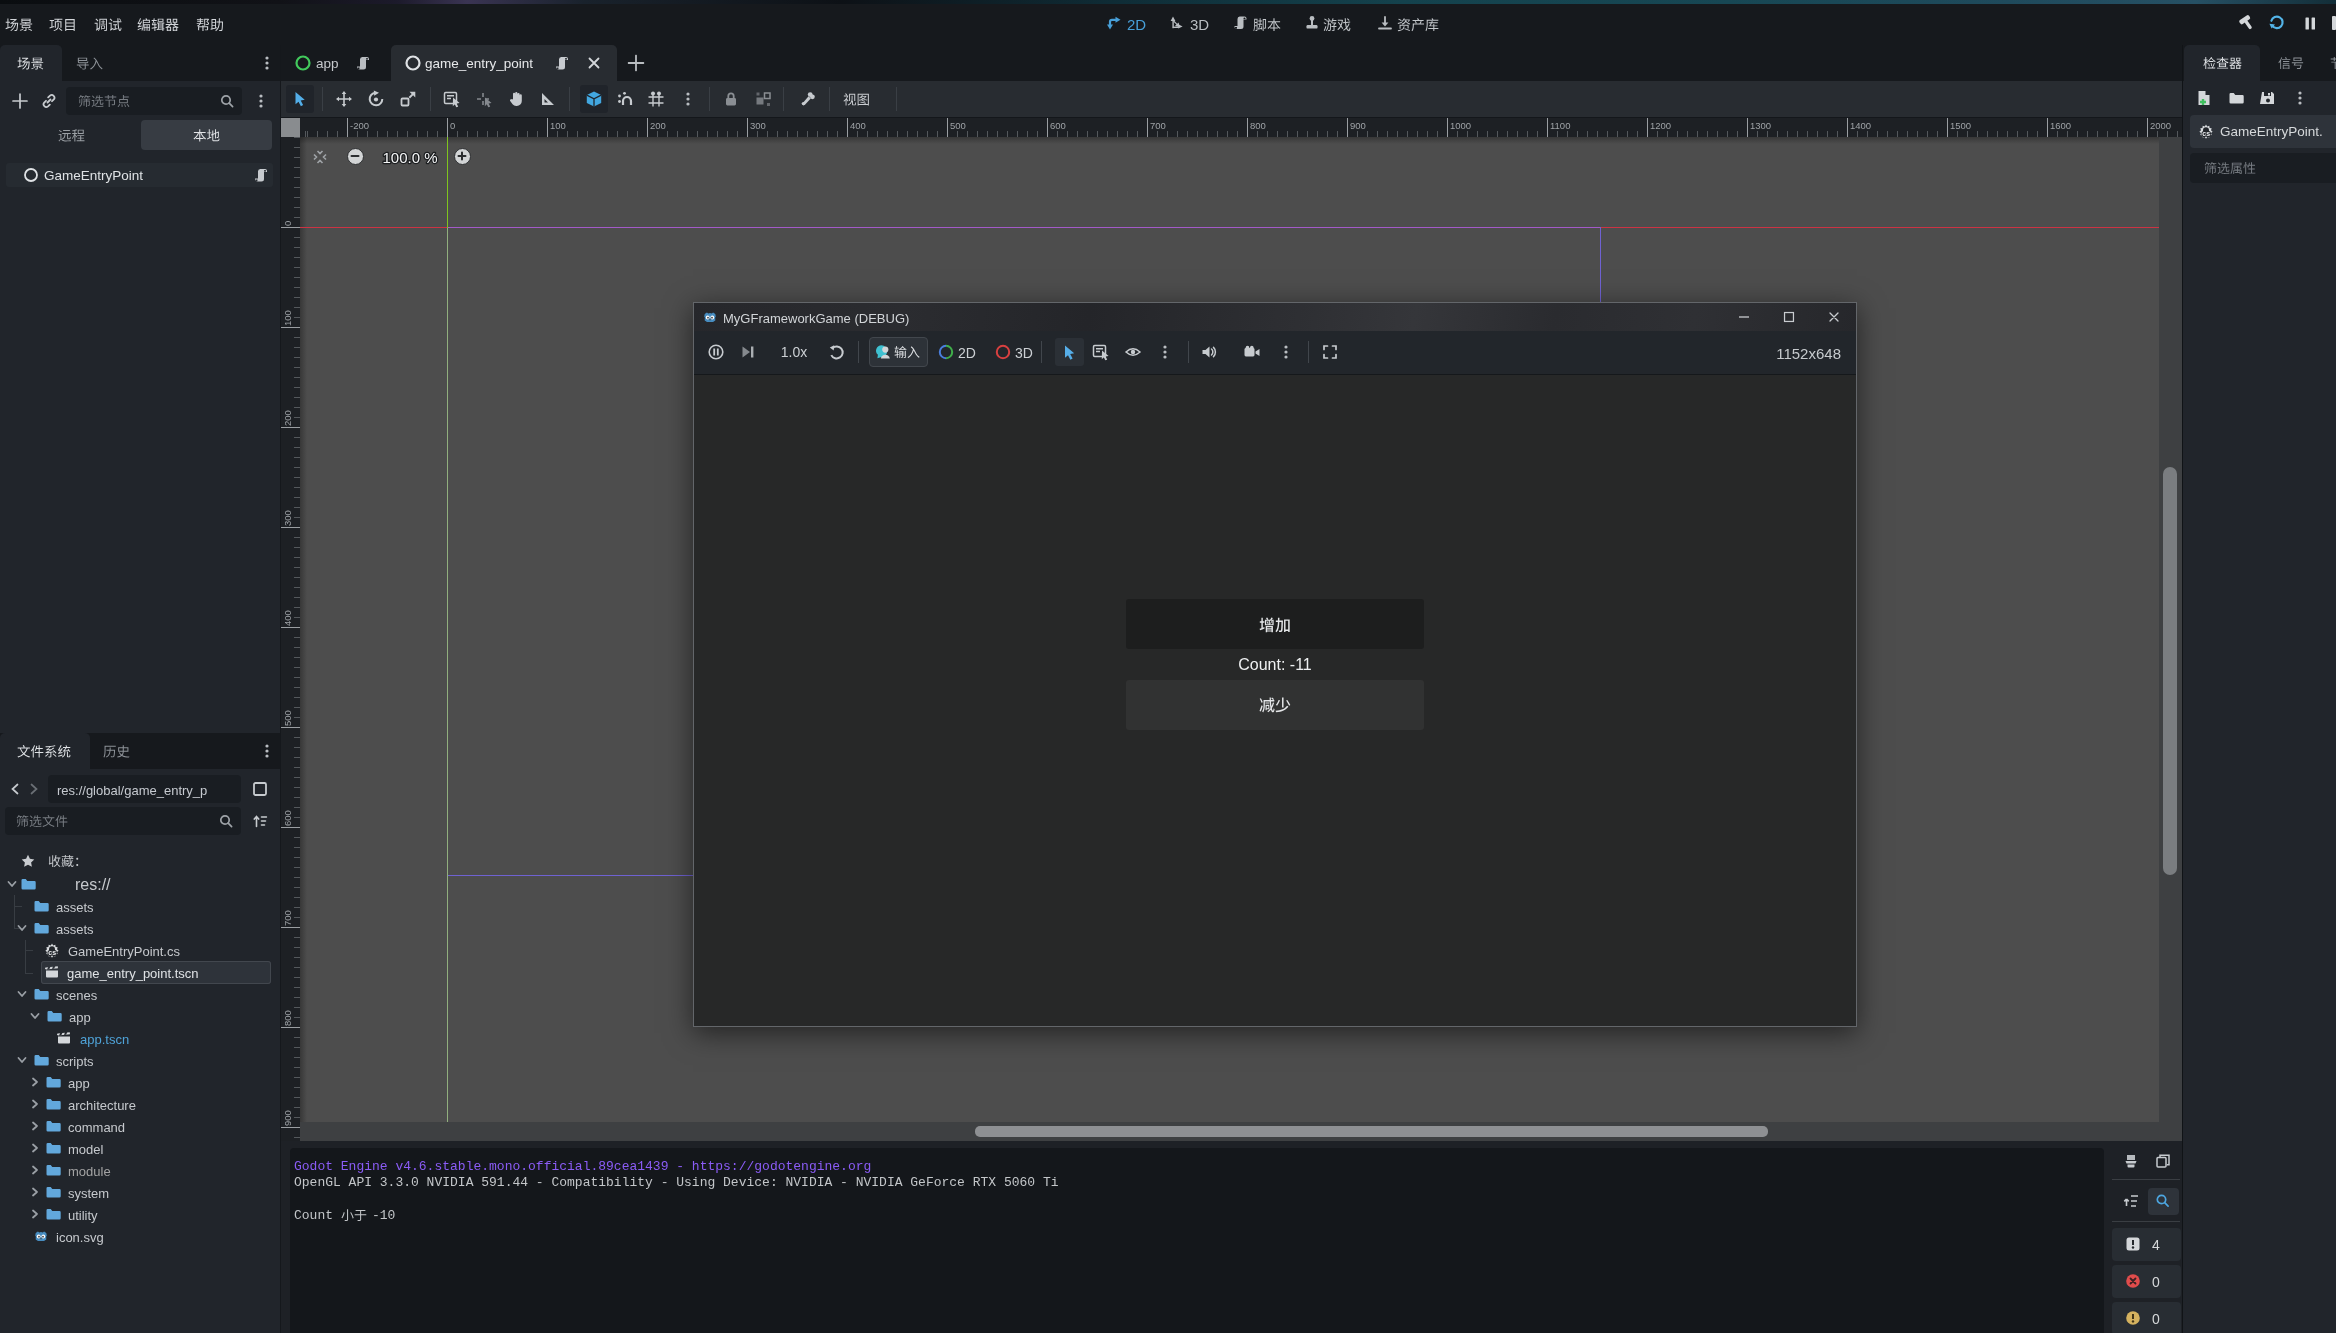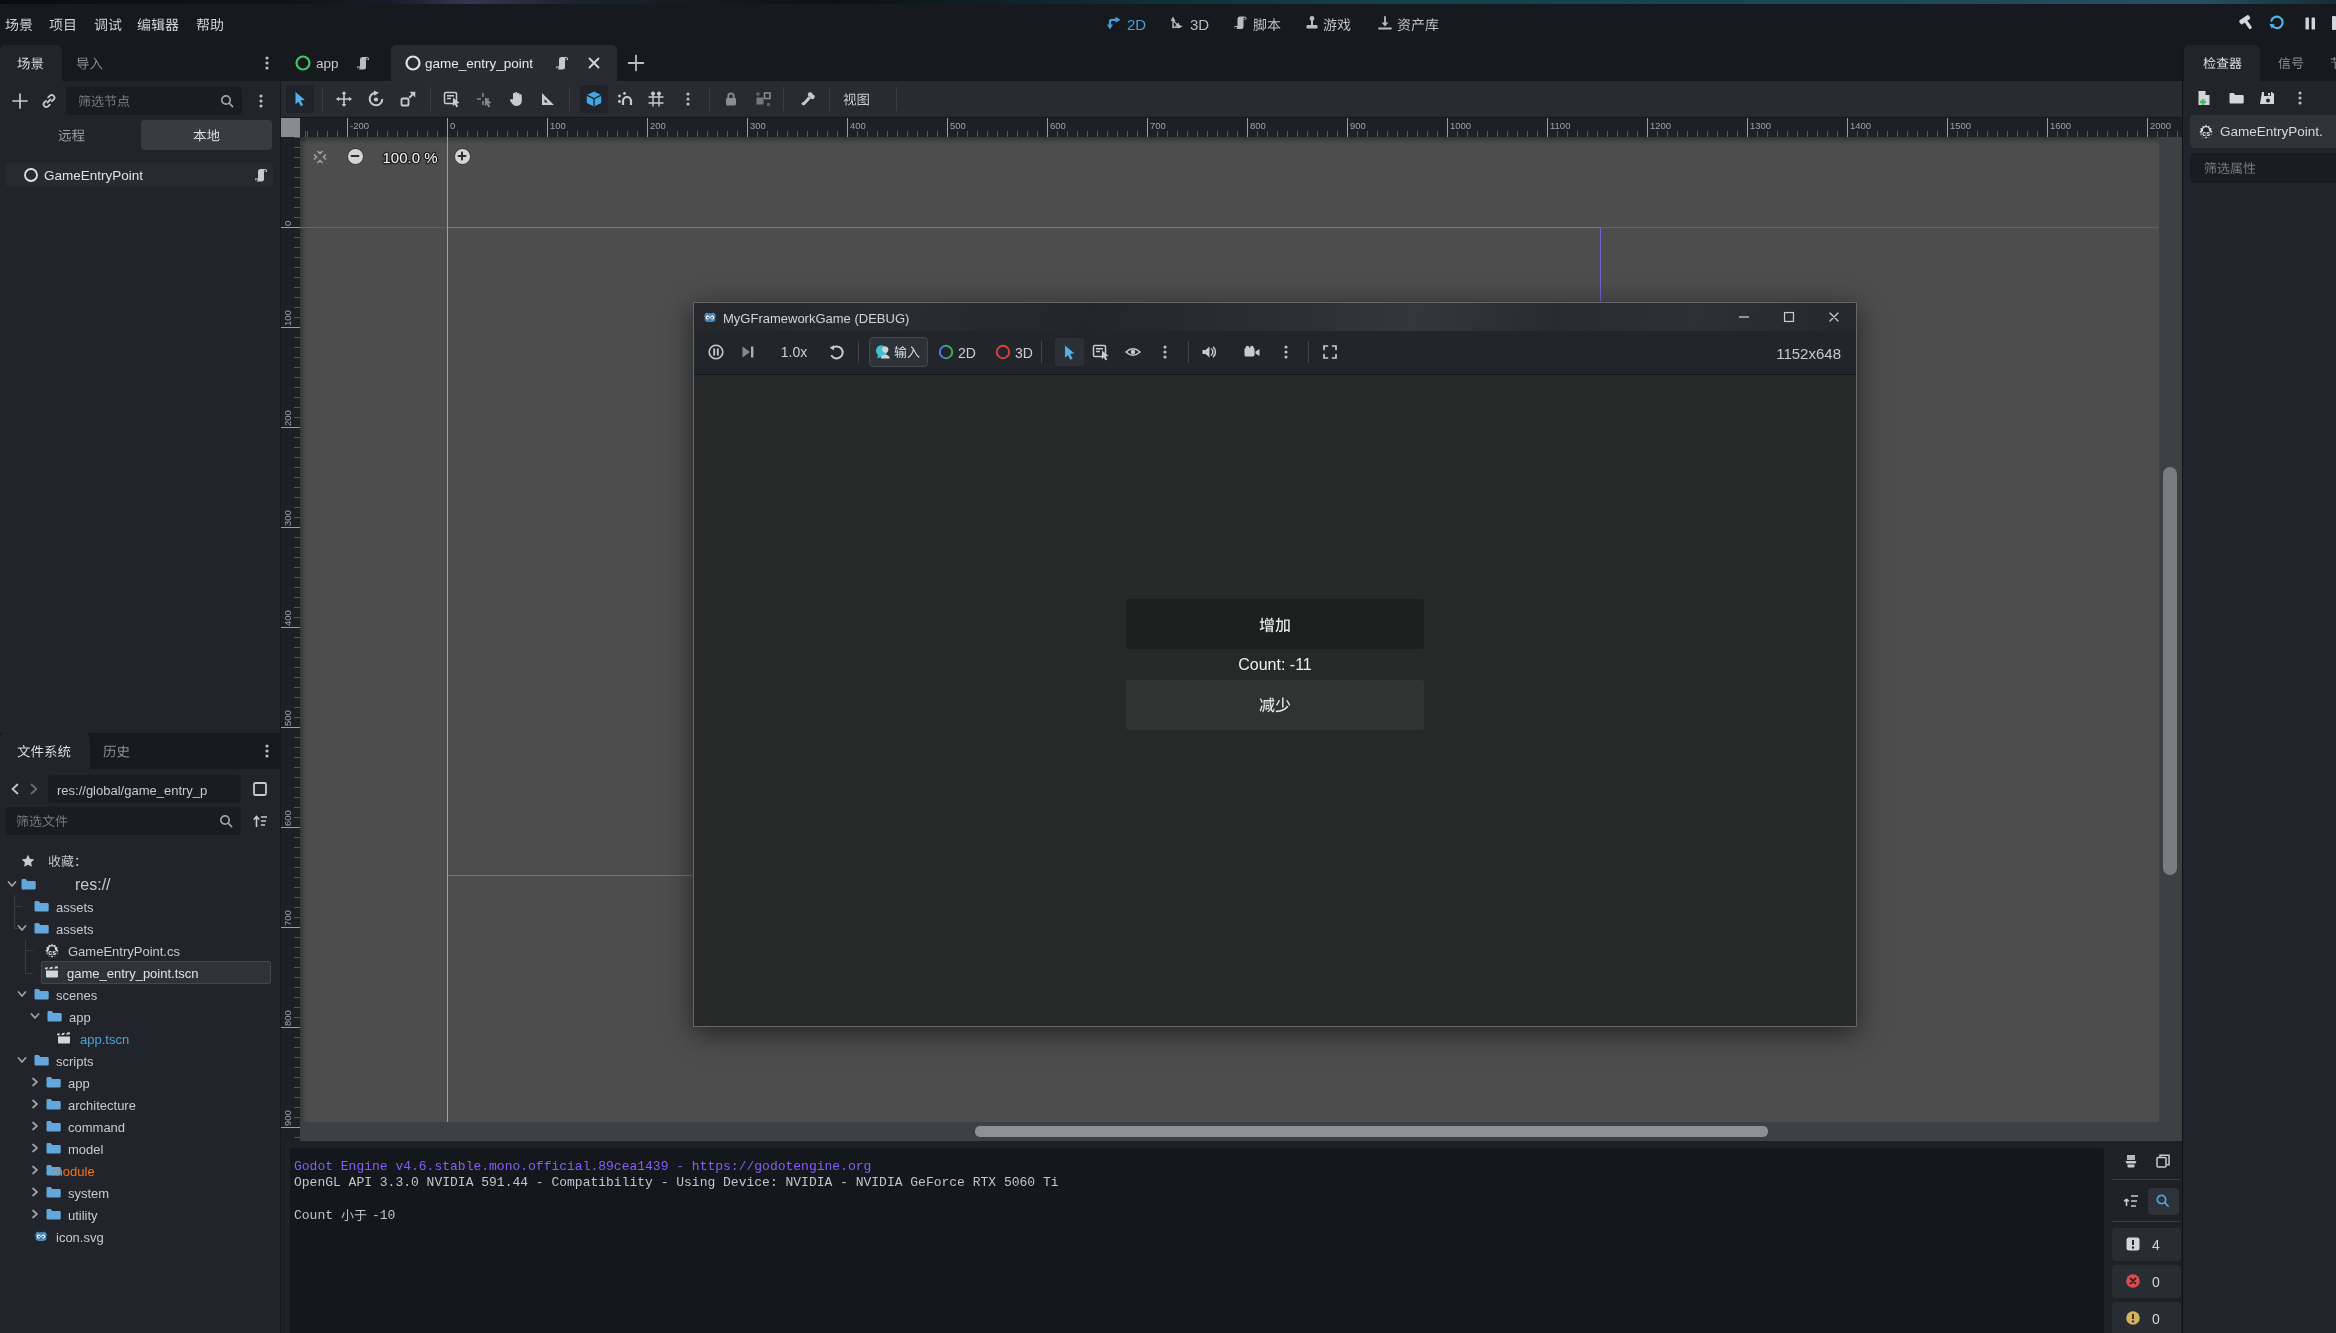--- a/index.html
+++ b/index.html
@@ -320,21 +320,21 @@
     <svg class="ic" style="left:53px;top:1148px;" width="16" height="16" viewBox="0 0 16 16">
       <path fill="#62a8dc" d="M1.5 3 h4.2 l1.6 2 h7.2 a1.2 1.2 0 0 1 1.2 1.2 v6 a1.3 1.3 0 0 1 -1.3 1.3 h-11.6 a1.3 1.3 0 0 1 -1.3 -1.3 v-8 a1.2 1.2 0 0 1 1.2-1.2 z"></path>
     </svg>
     <span class="txt" style="left:68px;top:1149px;font-size:13px;color:#c6c9cd;">model</span>
     <svg class="ic" style="left:35px;top:1170px;" width="10" height="10" viewBox="0 0 10 10">
       <path d="M3 1.5 L7 5 L3 8.5" stroke="#9a9fa5" stroke-width="1.8" fill="none" stroke-linecap="round" stroke-linejoin="round"></path>
     </svg>
     <svg class="ic" style="left:53px;top:1170px;" width="16" height="16" viewBox="0 0 16 16">
       <path fill="#62a8dc" d="M1.5 3 h4.2 l1.6 2 h7.2 a1.2 1.2 0 0 1 1.2 1.2 v6 a1.3 1.3 0 0 1 -1.3 1.3 h-11.6 a1.3 1.3 0 0 1 -1.3 -1.3 v-8 a1.2 1.2 0 0 1 1.2-1.2 z"></path>
     </svg>
-    <span class="txt" style="left:52px;top:1171px;font-size:13px;color:#f97316;">module</span>
+    <span class="txt" style="left:68px;top:1171px;font-size:13px;color:#a3a3a3;">module</span>
     <svg class="ic" style="left:35px;top:1192px;" width="10" height="10" viewBox="0 0 10 10">
       <path d="M3 1.5 L7 5 L3 8.5" stroke="#9a9fa5" stroke-width="1.8" fill="none" stroke-linecap="round" stroke-linejoin="round"></path>
     </svg>
     <svg class="ic" style="left:53px;top:1192px;" width="16" height="16" viewBox="0 0 16 16">
       <path fill="#62a8dc" d="M1.5 3 h4.2 l1.6 2 h7.2 a1.2 1.2 0 0 1 1.2 1.2 v6 a1.3 1.3 0 0 1 -1.3 1.3 h-11.6 a1.3 1.3 0 0 1 -1.3 -1.3 v-8 a1.2 1.2 0 0 1 1.2-1.2 z"></path>
     </svg>
     <span class="txt" style="left:68px;top:1193px;font-size:13px;color:#c6c9cd;">system</span>
     <svg class="ic" style="left:35px;top:1214px;" width="10" height="10" viewBox="0 0 10 10">
       <path d="M3 1.5 L7 5 L3 8.5" stroke="#9a9fa5" stroke-width="1.8" fill="none" stroke-linecap="round" stroke-linejoin="round"></path>
     </svg>

